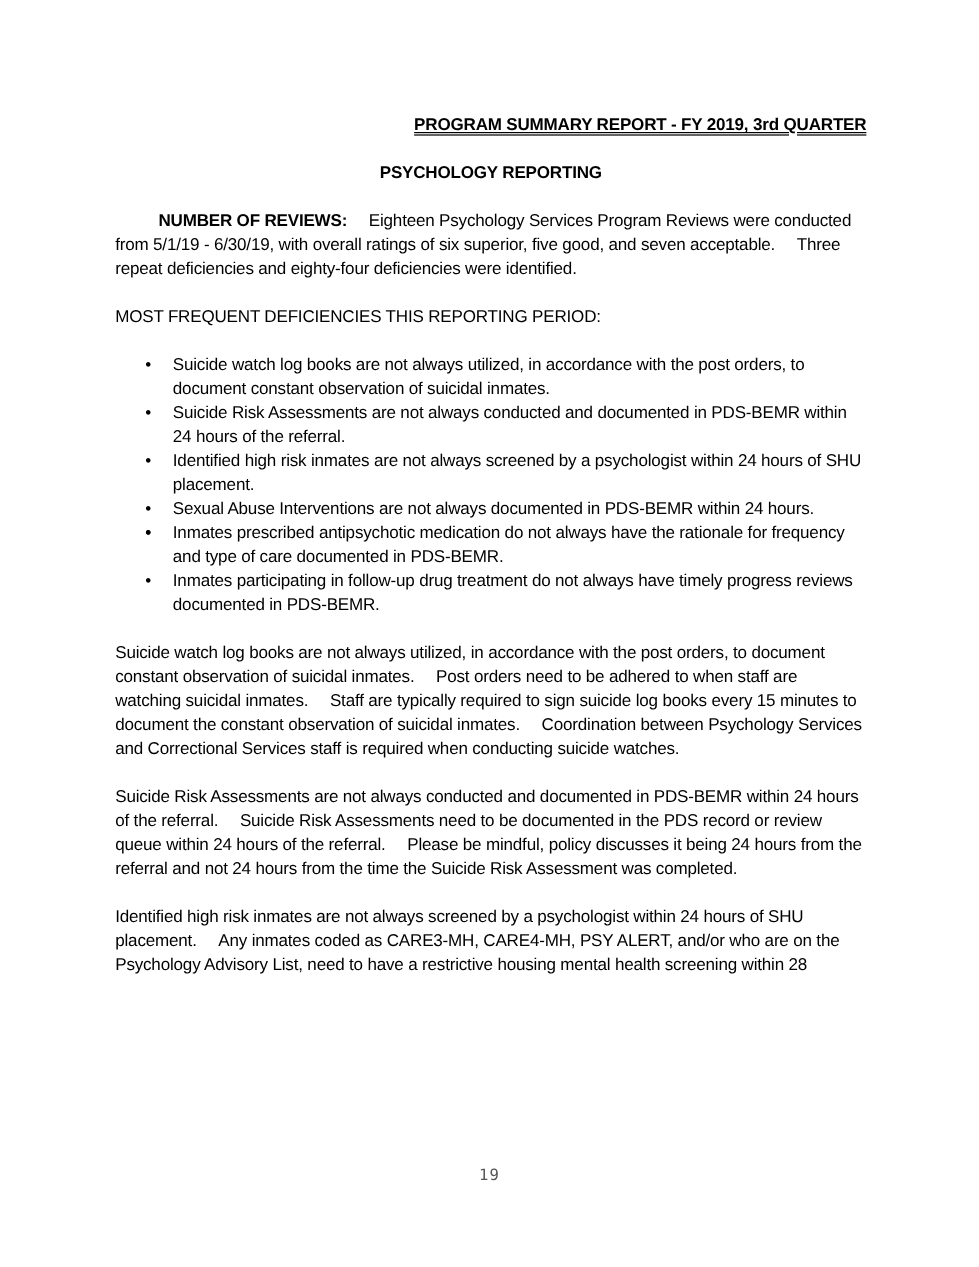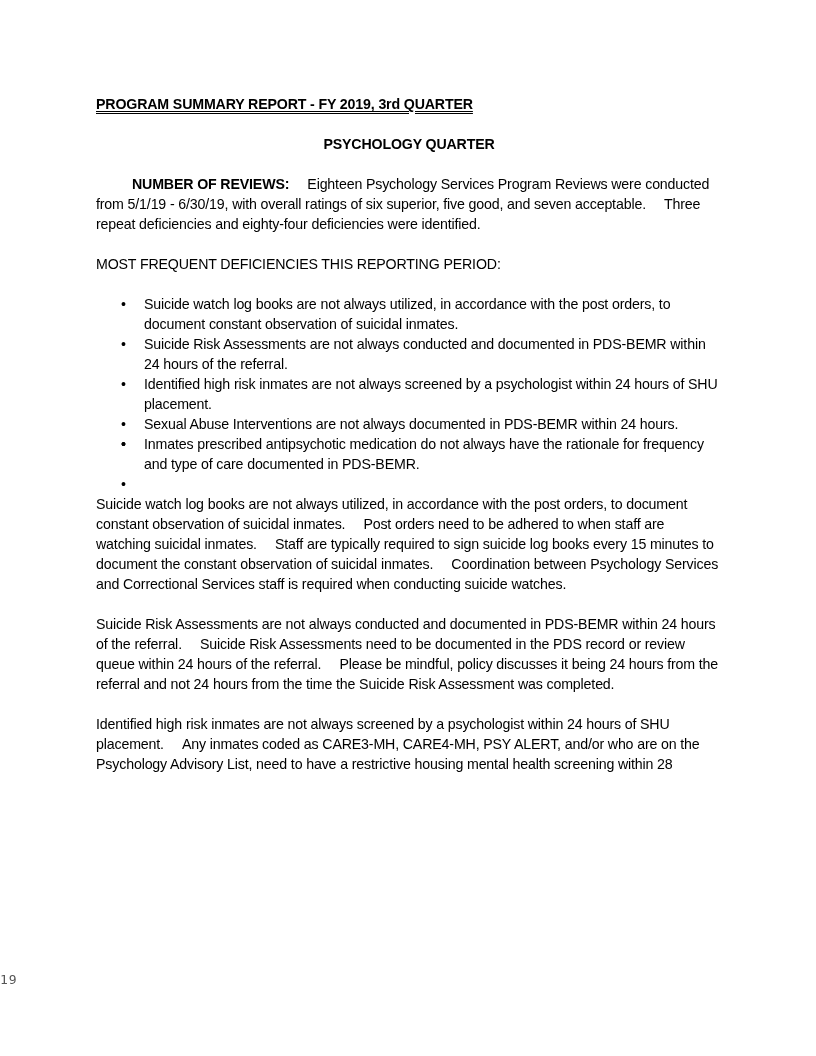--- a/index.html
+++ b/index.html
@@ -18,21 +18,21 @@
     .page {
       position: absolute;
       left: 96px;
       top: 94px;
       width: 626px;
       font-size: 14.2px;
       line-height: 20px;
       letter-spacing: -0.15px;
     }
     .title {
-      text-align: left;
+      text-align: right;
       font-weight: bold;
       text-decoration: underline double;
       text-underline-offset: 2px;
       margin: 0;
       height: 20px;
     }
     .subtitle {
       text-align: center;
       font-weight: bold;
       margin: 20px 0 0 0;
@@ -64,49 +64,50 @@
     }
     .gap {
       display: inline-block;
       width: 18px;
     }
     .page-number {
       position: absolute;
       top: 972px;
       left: 0;
       width: 816px;
+      text-align: center;
       font-family: "DejaVu Sans Mono", "Liberation Mono", monospace;
       font-size: 13px;
       color: #555555;
       letter-spacing: 1px;
     }
   </style>
 </head>
 <body>
 
 <div class="page">
 
   <p class="title">PROGRAM SUMMARY REPORT - FY 2019, 3rd QUARTER</p>
 
-  <p class="subtitle">PSYCHOLOGY QUARTER</p>
+  <p class="subtitle">PSYCHOLOGY REPORTING</p>
 
   <p class="para">
     <span class="bold">NUMBER OF REVIEWS:</span><span class="gap"></span><span>Eighteen Psychology Services Program Reviews were conducted from 5/1/19 - 6/30/19, with overall ratings of six superior, five good, and seven acceptable.</span><span class="gap"></span><span>Three repeat deficiencies and eighty-four deficiencies were identified.</span>
   </p>
 
   <p class="section-heading">MOST FREQUENT DEFICIENCIES THIS REPORTING PERIOD:</p>
 
   <ul class="bullets">
     <li><span class="bullet">•</span><span>Suicide watch log books are not always utilized, in accordance with the post orders, to document constant observation of suicidal inmates.</span></li>
     <li><span class="bullet">•</span><span>Suicide Risk Assessments are not always conducted and documented in PDS-BEMR within 24 hours of the referral.</span></li>
     <li><span class="bullet">•</span><span>Identified high risk inmates are not always screened by a psychologist within 24 hours of SHU placement.</span></li>
     <li><span class="bullet">•</span><span>Sexual Abuse Interventions are not always documented in PDS-BEMR within 24 hours.</span></li>
     <li><span class="bullet">•</span></li>
     <li><span class="bullet">•</span><span>Inmates prescribed antipsychotic medication do not always have the rationale for frequency and type of care documented in PDS-BEMR.</span></li>
-    <li><span class="bullet">•</span></li>
+    <li><span class="bullet">•</span><span>Inmates participating in follow-up drug treatment do not always have timely progress reviews documented in PDS-BEMR.</span></li>
   </ul>
 
 
   <p class="para">
     <span>Suicide watch log books are not always utilized, in accordance with the post orders, to document constant observation of suicidal inmates.</span><span class="gap"></span><span>Post orders need to be adhered to when staff are watching suicidal inmates.</span><span class="gap"></span><span>Staff are typically required to sign suicide log books every 15 minutes to document the constant observation of suicidal inmates.</span><span class="gap"></span><span>Coordination between Psychology Services and Correctional Services staff is required when conducting suicide watches.</span>
   </p>
 
   <p class="para">
     <span>Suicide Risk Assessments are not always conducted and documented in PDS-BEMR within 24 hours of the referral.</span><span class="gap"></span><span>Suicide Risk Assessments need to be documented in the PDS record or review queue within 24 hours of the referral.</span><span class="gap"></span><span>Please be mindful, policy discusses it being 24 hours from the referral and not 24 hours from the time the Suicide Risk Assessment was completed.</span>
   </p>

